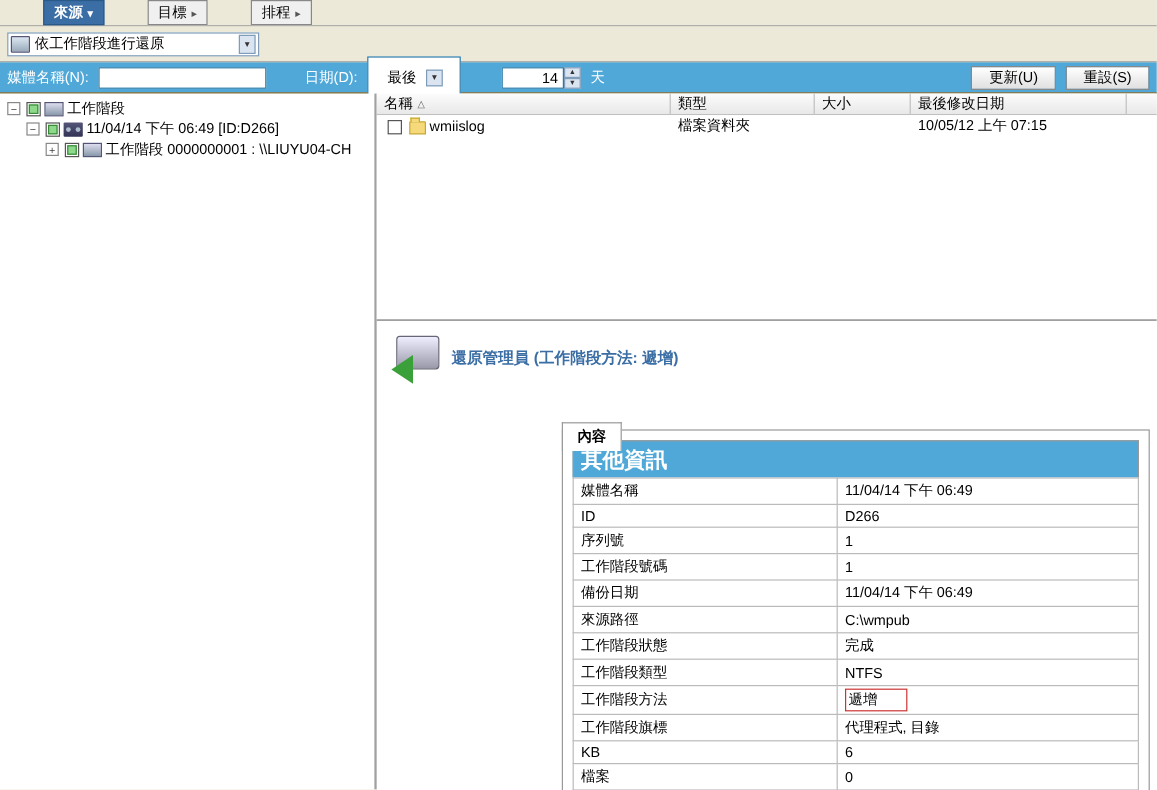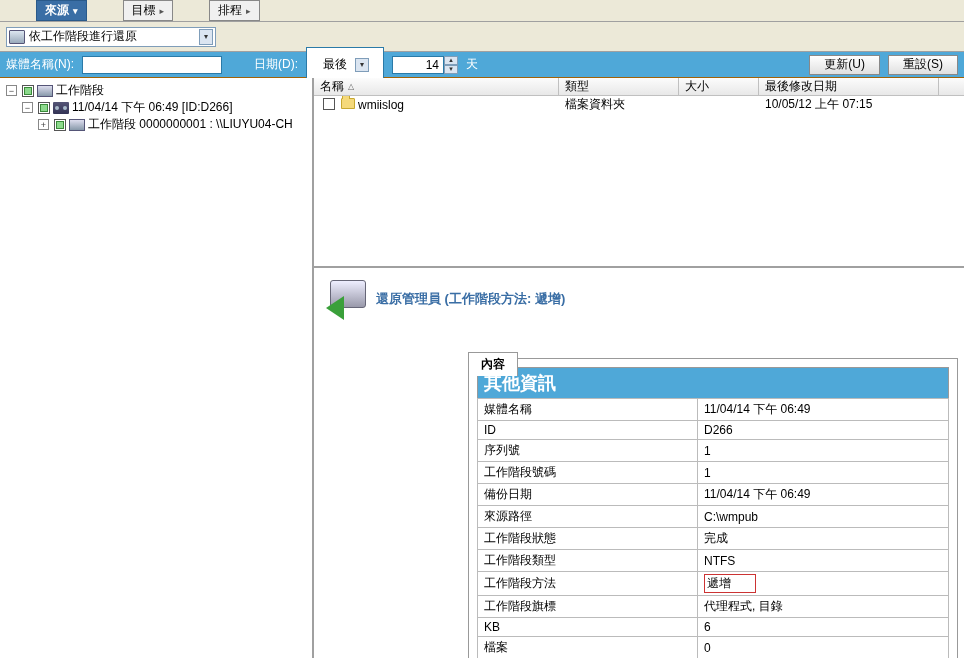--- a/index.html
+++ b/index.html
@@ -16,21 +16,21 @@
 .dropdown .dd-text { flex: 1; font-size: 12px; white-space: nowrap; }
 .dropdown .dd-arrow { width: 14px; height: 16px; background: #dbe5f1; border: 1px solid #7f9db9; display: flex; align-items: center; justify-content: center; font-size: 8px; color: #333; }
 .disk-icon { width: 16px; height: 14px; background: linear-gradient(#dce6f0,#9ab); border: 1px solid #557; border-radius: 1px; }
 
 .filter-bar { display: flex; align-items: center; background: #4fa8d8; color: #fff; height: 26px; padding: 0 6px; gap: 8px; border-bottom: 1px solid #a16207; }
 .filter-bar label { font-size: 12px; }
 .filter-bar .inputbox { background: #fff; color: #000; border: 1px solid #2a7aa8; height: 18px; padding: 0 4px; font-size: 12px; }
 .filter-bar .selbox { background: #fff; color: #000; border: 1px solid #2a7aa8; height: 35px; display: flex; align-items: center; padding: 0 14px; gap: 2px; justify-content: center; }
 .filter-bar .selbox .sel-arrow { width: 14px; height: 14px; background: #dbe5f1; border: 1px solid #7f9db9; display: flex; align-items: center; justify-content: center; font-size: 8px; color: #333; }
 .numbox { display: flex; }
-.numbox .num-input { width: 52px; text-align: right; background: #fff; color: #000; border: 1px solid #2a7aa8; height: 18px; padding: 0 4px; font-size: 12px; }
+.numbox .num-input { width: 52px; text-align: right; background: #fff; color: #000; border: 1px solid #2a7aa8; height: 18px; padding: 0 4px; font-size: 12px; margin-left: 26px; }
 .numbox .spinners { display: flex; flex-direction: column; }
 .numbox .spin { width: 14px; height: 9px; background: #dbe5f1; border: 1px solid #7f9db9; font-size: 7px; display: flex; align-items: center; justify-content: center; color: #333; cursor: pointer; }
 .btn { background: linear-gradient(#fff,#e0e0e0); border: 1px solid #888; height: 20px; padding: 0 14px; font-size: 12px; cursor: pointer; display: flex; align-items: center; }
 
 .main-area { display: flex; height: calc(658px - 22px - 30px - 26px); }
 .tree-panel { width: 314px; border-right: 2px solid #a0a0a0; background: #fff; overflow: auto; padding: 4px 2px; }
 .tree-line { display: flex; align-items: center; height: 17px; white-space: nowrap; font-size: 12px; }
 .tree-line .toggle { width: 11px; height: 11px; border: 1px solid #888; display: flex; align-items: center; justify-content: center; font-size: 9px; color: #444; margin-right: 2px; cursor: pointer; background: #fff; }
 .tree-line .spacer { display: inline-block; }
 .checkbox { width: 12px; height: 12px; border: 1px solid #555; background: #fff; margin: 0 3px; cursor: pointer; position: relative; }
@@ -40,21 +40,21 @@
 .tape-icon::before { left: 2px; }
 .tape-icon::after { right: 2px; }
 .drive-icon { width: 16px; height: 12px; background: linear-gradient(#dde,#89a); border: 1px solid #557; margin-right: 3px; }
 
 .right-panel { flex: 1; display: flex; flex-direction: column; background: #fff; }
 .list-header { display: flex; background: linear-gradient(#fcfcfc,#e8e8e8); border-bottom: 1px solid #c0c0c0; height: 18px; font-size: 12px; }
 .list-header .col { border-right: 1px solid #c0c0c0; padding: 1px 6px; display: flex; align-items: center; position: relative; cursor: pointer; }
 .list-header .col .sort-tri { font-size: 8px; color: #666; margin-left: 4px; }
 .list-body { flex: 0 0 170px; overflow: auto; background: #fff; }
 .list-row { display: flex; height: 17px; align-items: center; font-size: 12px; }
-.list-row .cell { padding: 0 6px; display: flex; align-items: flex-start; gap: 3px; }
+.list-row .cell { padding: 0 6px; display: flex; align-items: flex-end; gap: 3px; }
 .folder-icon { width: 14px; height: 11px; background: #f5d97a; border: 1px solid #c8a830; border-radius: 1px 1px 0 0; position: relative; }
 .folder-icon::before { content: ""; position: absolute; top: -4px; left: 0; width: 6px; height: 3px; background: #f5d97a; border: 1px solid #c8a830; border-bottom: none; }
 
 .detail-panel { flex: 1; border-top: 2px solid #a0a0a0; background: #fff; padding: 6px 4px; overflow: auto; }
 .detail-header { display: flex; align-items: center; gap: 8px; padding: 4px 8px; }
 .detail-title { color: #3a6ea5; font-weight: bold; font-size: 13px; }
 .restore-icon { width: 42px; height: 42px; position: relative; }
 .restore-icon .disk { width: 36px; height: 28px; background: linear-gradient(#eef,#99a); border: 1px solid #667; border-radius: 3px; position: absolute; top: 2px; left: 4px; }
 .restore-icon .arrow { position: absolute; bottom: 0; left: 0; width: 0; height: 0; border-top: 12px solid transparent; border-bottom: 12px solid transparent; border-right: 18px solid #3aa03a; }
 

